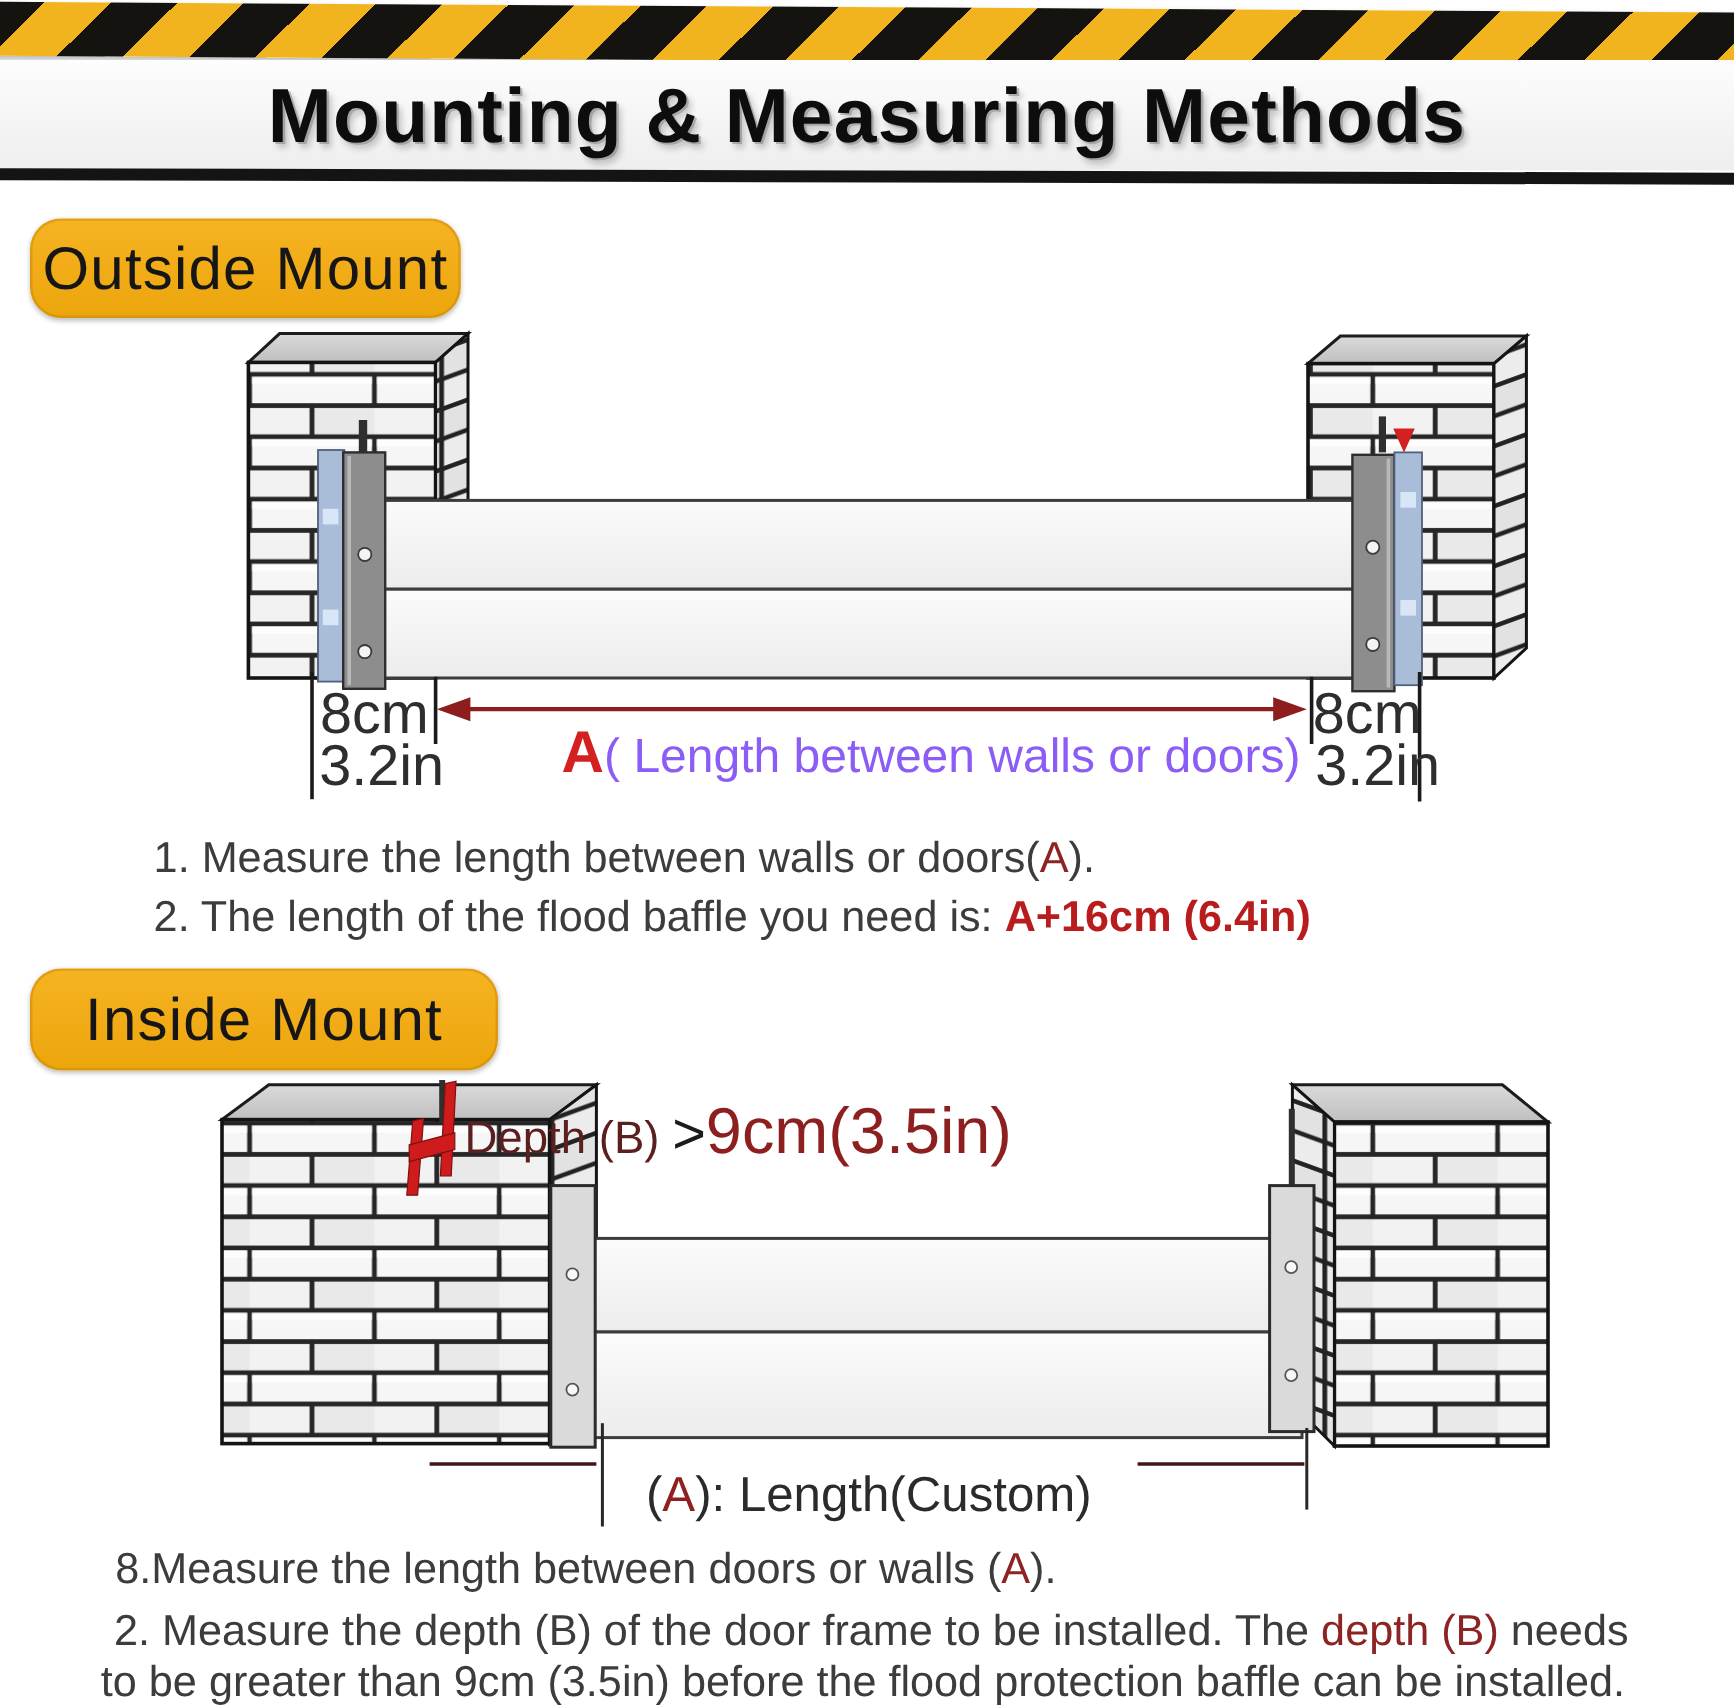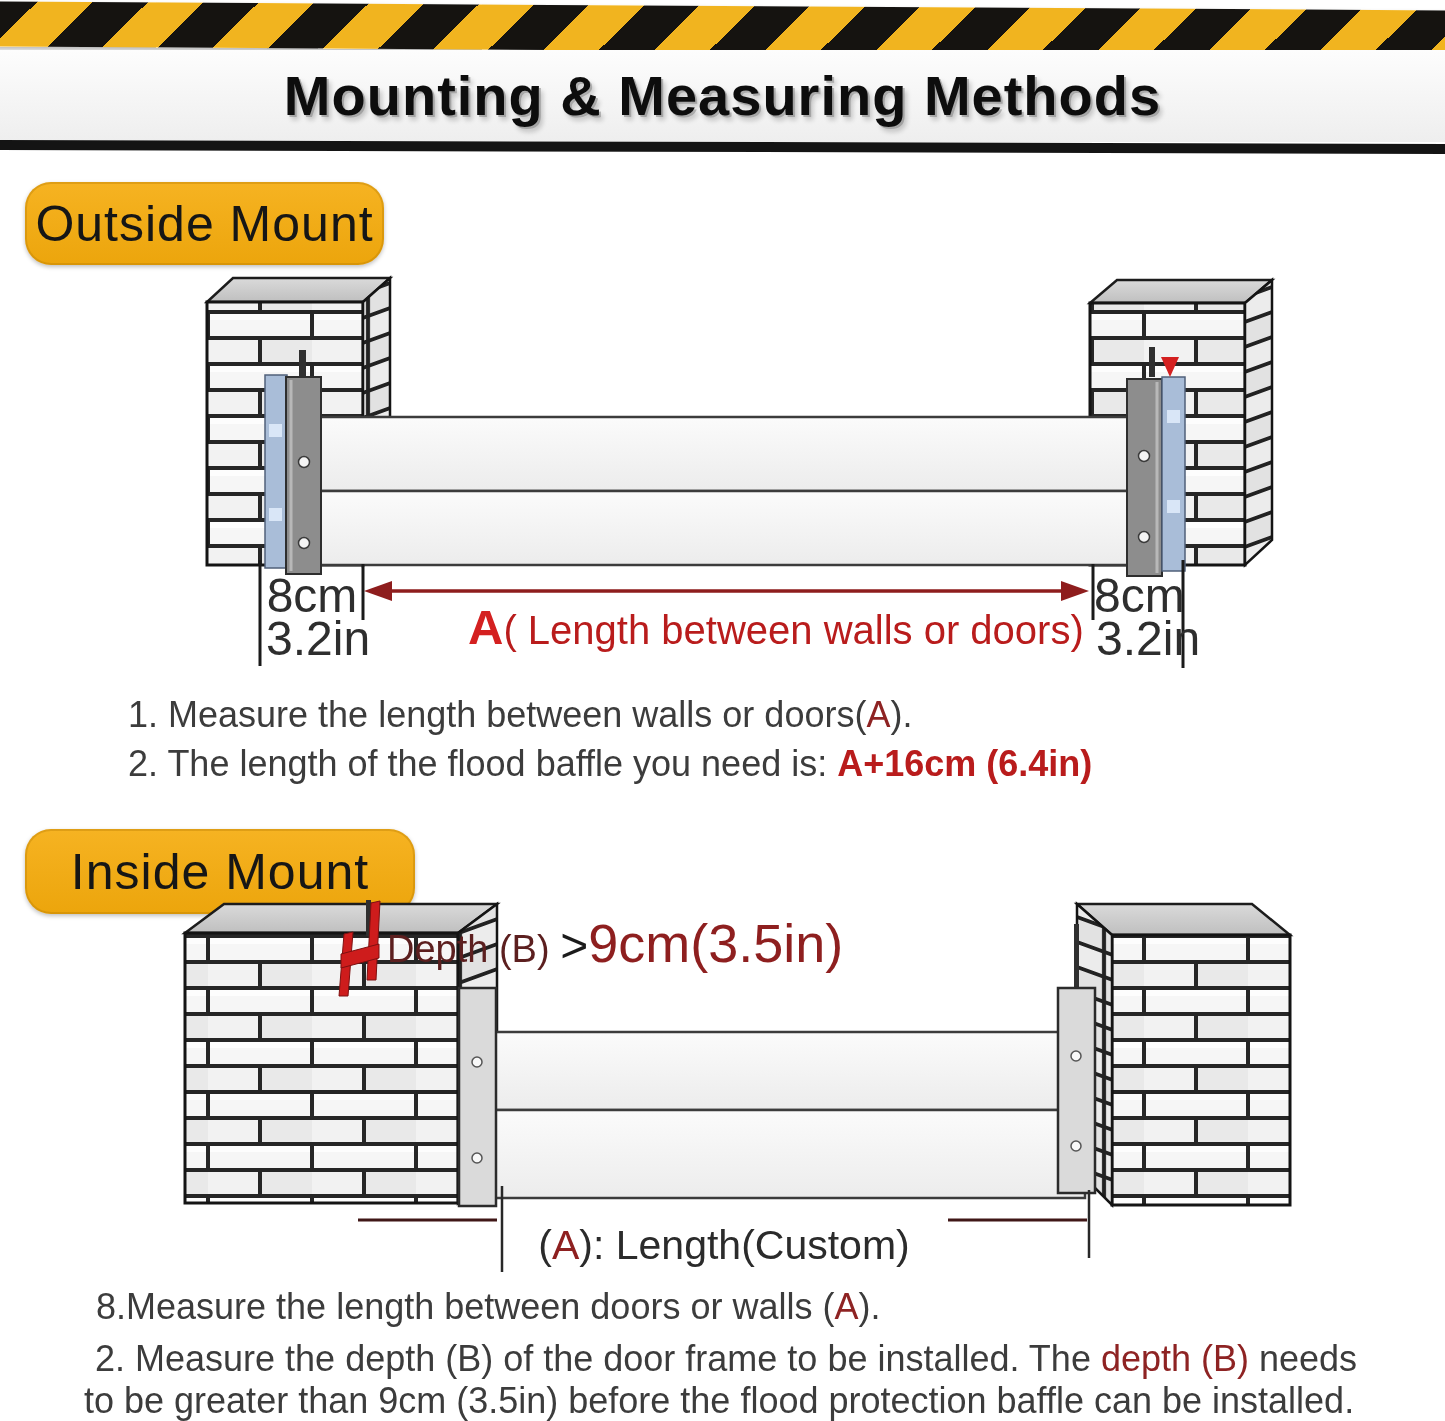--- a/index.html
+++ b/index.html
@@ -7,45 +7,45 @@
   #page{position:relative; width:1445px; height:1421px; background:#ffffff; overflow:hidden;}
   .abs{position:absolute;}
 
   
   .stripes{position:absolute; top:6px; left:-18px; width:1490px; height:45px;
     background:repeating-linear-gradient(135deg,#151310 0 39px,#f1b41f 39px 78px);
     transform:rotate(0.35deg); box-shadow:0 3px 5px rgba(0,0,0,0.28);}
   .title-band{position:absolute; top:50px; left:0; width:1445px; height:92px;
     background:linear-gradient(#fdfdfd,#eeeeee);}
   h1.page-title{margin:0; width:100%; text-align:center; line-height:92px;
-    font-size:56px; font-weight:bold; color:#0d0d0d; letter-spacing:1px;
+    font-size:64px; font-weight:bold; color:#0d0d0d; letter-spacing:1px;
     text-shadow:2px 2px 0 rgba(125,125,125,0.5), 4px 5px 5px rgba(0,0,0,0.2);}
   .black-bar{position:absolute; top:142px; left:-4px; width:1453px; height:10px; background:#141414;
     transform:rotate(0.15deg); border-radius:3px;}
 
   
   .badge{position:absolute; display:flex; align-items:center; justify-content:center;
     background:linear-gradient(#f6b322,#eca50c); border-radius:26px;
     box-shadow:0 2px 4px rgba(0,0,0,0.25), inset 0 0 0 2px rgba(180,120,0,0.35);
     color:#161616; font-size:50px; letter-spacing:1px;}
   .badge-outside{left:25px; top:182px; width:359px; height:83px;}
-  .badge-inside{left:25px; top:829px; width:390px; height:85px;}
+  .badge-inside{left:25px; top:807px; width:390px; height:85px;}
 
   
   svg.diagram{position:absolute; left:0;}
 
   
   .dim-num{color:#2e2e2e; font-size:48px; white-space:nowrap;}
   .t-ol-cm{left:262px; top:568px; width:100px; text-align:center;}
   .t-ol-in{left:266px; top:611px;}
   .t-or-cm{left:1094px; top:568px; width:90px; text-align:center;}
   .t-or-in{left:1096px; top:611px;}
   .t-odim{left:468px; top:599px; white-space:nowrap;}
   .t-odim .dimA{font-size:49px; font-weight:bold; color:#d42020;}
-  .t-odim .dimRest{font-size:40px; color:#b91c1c;}
+  .t-odim .dimRest{font-size:40px; color:#8b5cf6;}
 
   .steps{color:#3c3c3c; font-size:36px; white-space:nowrap;}
   .t-ostep1{left:128px; top:694px;}
   .t-ostep2{left:128px; top:743px;}
   .hl-red{color:#b91c1c;font-weight:bold;}
   .hl-a{color:#8e2323;}
 
   .t-depth{left:387px; top:912px; white-space:nowrap;}
   .t-depth .d-label{font-size:38px; color:#5c1f1f;}
   .t-depth .d-gt{font-size:48px; color:#1b1b1b; font-weight:normal;}

